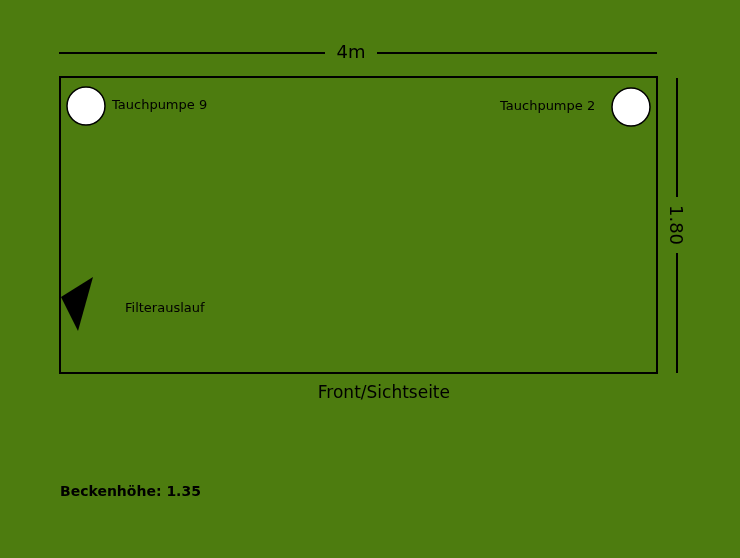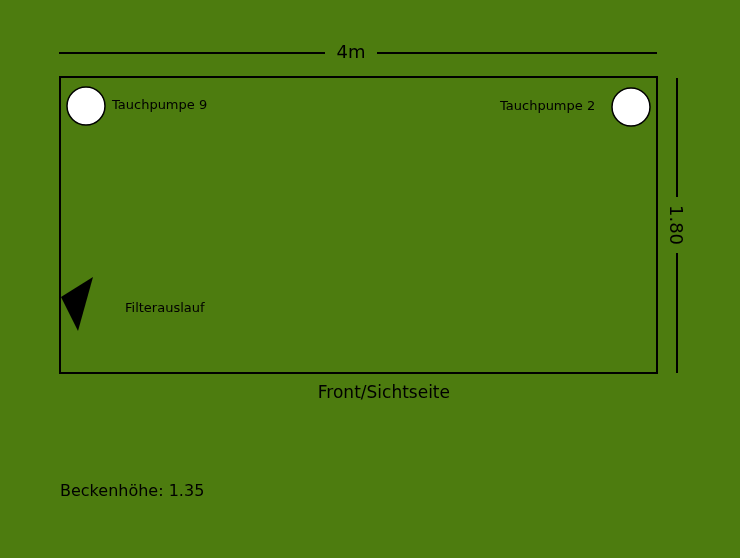--- a/index.html
+++ b/index.html
@@ -39,22 +39,23 @@
   .part-label {
     font-size: 13px;
     line-height: 14px;
   }
   .view-label {
     font-size: 17px;
     line-height: 18px;
     text-align: center;
   }
   .note-label {
-    font-size: 16px;
+    font-size: 14px;
     line-height: 16px;
+    font-weight: bold;
   }
 </style>
 </head>
 <body>
 
 <div class="canvas">
 
   <svg width="740" height="558" viewBox="0 0 740 558">
 
     <line x1="59" y1="53" x2="325" y2="53" stroke="#000000" stroke-width="2"></line>

